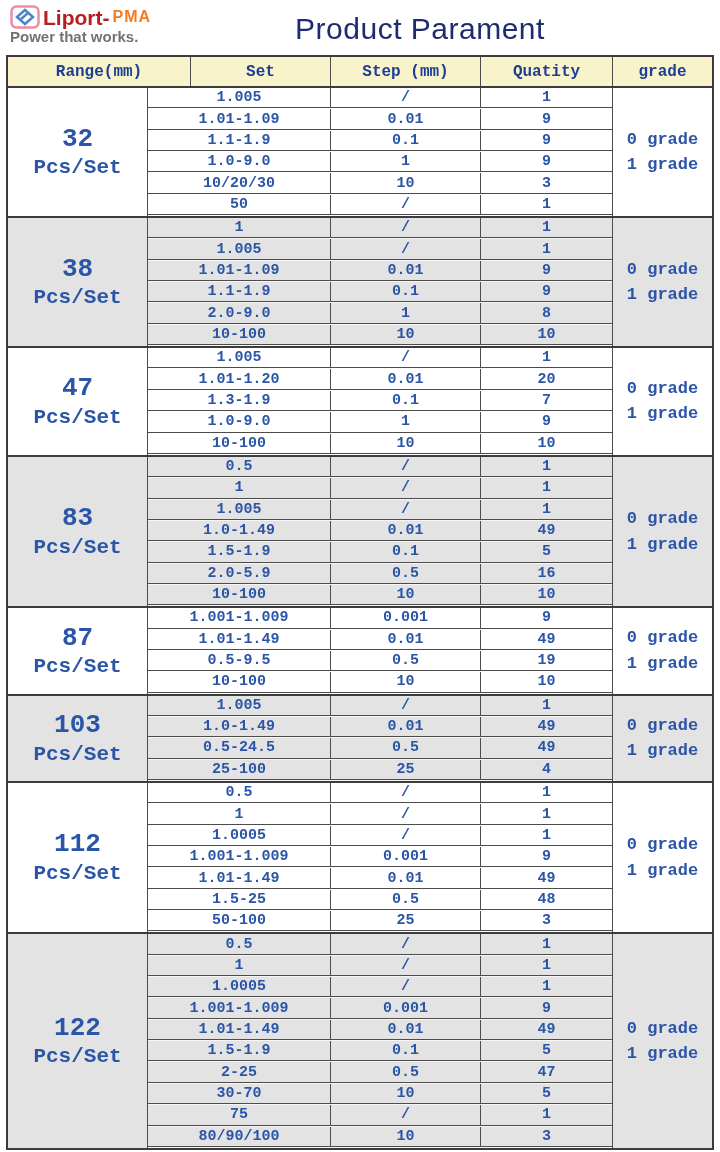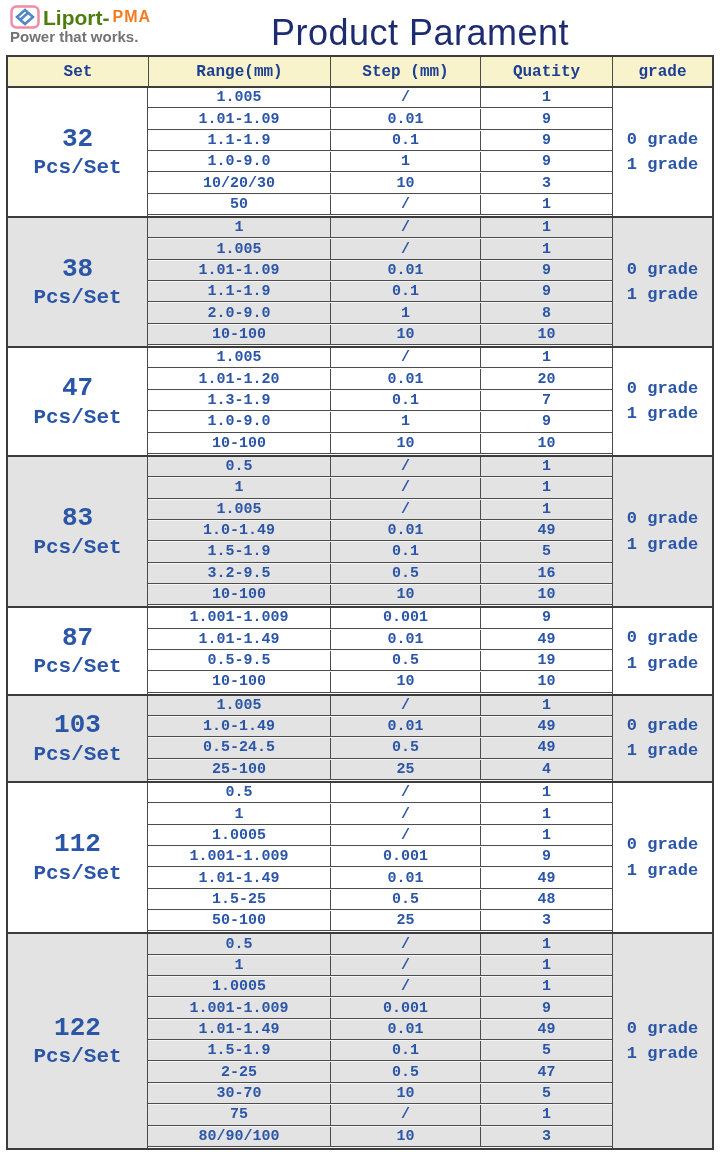--- a/index.html
+++ b/index.html
@@ -10,33 +10,33 @@
   }
   .page { position: relative; width: 720px; height: 1152px; background: #fff; }
 
   
   .header-area { position: relative; height: 55px; }
   .logo { position: absolute; left: 10px; top: 5px; }
   .logo-row { display: flex; align-items: center; gap: 3px; }
   .logo-icon { width: 30px; height: 24px; display: inline-block; }
   .brand {
     font-family: "Liberation Sans", sans-serif; font-weight: bold;
-    color: #4d7c0f; font-size: 21px; line-height: 1;
+    color: #b91c1c; font-size: 21px; line-height: 1;
   }
   .brand-suffix {
     font-family: "Liberation Sans", sans-serif; font-weight: bold;
     color: #f47b20; font-size: 16px; letter-spacing: 1px; line-height: 1;
   }
   .tagline {
     font-family: "Liberation Sans", sans-serif; font-weight: bold;
     color: #737373; font-size: 15px; margin-top: 0; line-height: 1;
   }
   .page-title {
     position: absolute; left: 120px; right: 0; top: 12px; text-align: center;
-    font-family: "Liberation Sans", sans-serif; font-size: 36px;
+    font-family: "Liberation Sans", sans-serif; font-size: 30px;
     color: #1d2c70; letter-spacing: 0.5px;
   }
 
   
   .spec-table {
     position: absolute; left: 6px; top: 55px; width: 708px;
     border: 2px solid #3c3c3c; background: #fff;
   }
   .hrow {
     display: flex; height: 31px; background: #f8f3cb;
@@ -101,22 +101,22 @@
         <span class="brand">Liport-</span>
         <span class="brand-suffix">PMA</span>
       </div>
       <div class="tagline">Power that works.</div>
     </div>
     <div class="page-title">Product Parament</div>
   </div>
 
   <div class="spec-table">
     <div class="hrow">
+        <div class="hcell w1">Range(mm)</div>
         <div class="hcell w0">Set</div>
-        <div class="hcell w1">Range(mm)</div>
         <div class="hcell w2">Step (mm)</div>
         <div class="hcell w3">Quatity</div>
         <div class="hcell w4">grade</div>
       </div>
     <div id="tbody">
         <div class="section">
           <div class="setcell">
             <div class="setnum">32</div>
             <div class="setunit">Pcs/Set</div>
           </div>
@@ -261,21 +261,21 @@
               <div class="icell c-range">1.0-1.49</div>
               <div class="icell c-step">0.01</div>
               <div class="icell c-qty">49</div>
             </div>
             <div class="irow">
               <div class="icell c-range">1.5-1.9</div>
               <div class="icell c-step">0.1</div>
               <div class="icell c-qty">5</div>
             </div>
             <div class="irow">
-              <div class="icell c-range">3.2-9.5</div>
+              <div class="icell c-range">2.0-5.9</div>
               <div class="icell c-step">0.5</div>
               <div class="icell c-qty">16</div>
             </div>
             <div class="irow">
               <div class="icell c-range">10-100</div>
               <div class="icell c-step">10</div>
               <div class="icell c-qty">10</div>
             </div>
           </div>
           <div class="gradecell">

